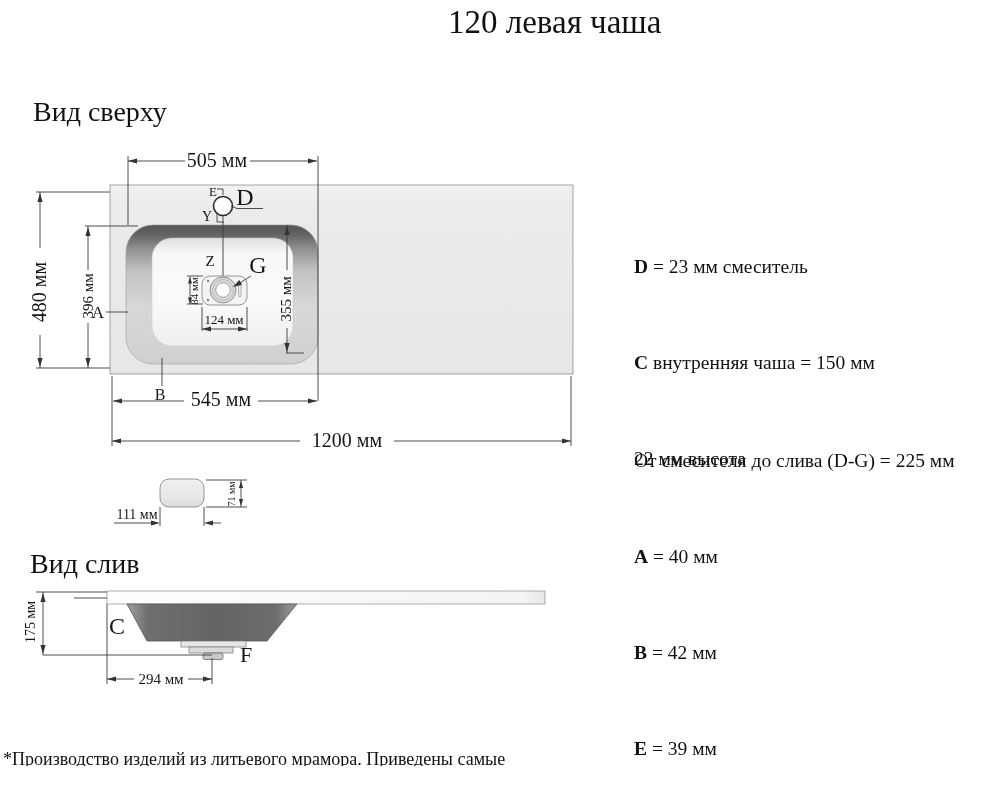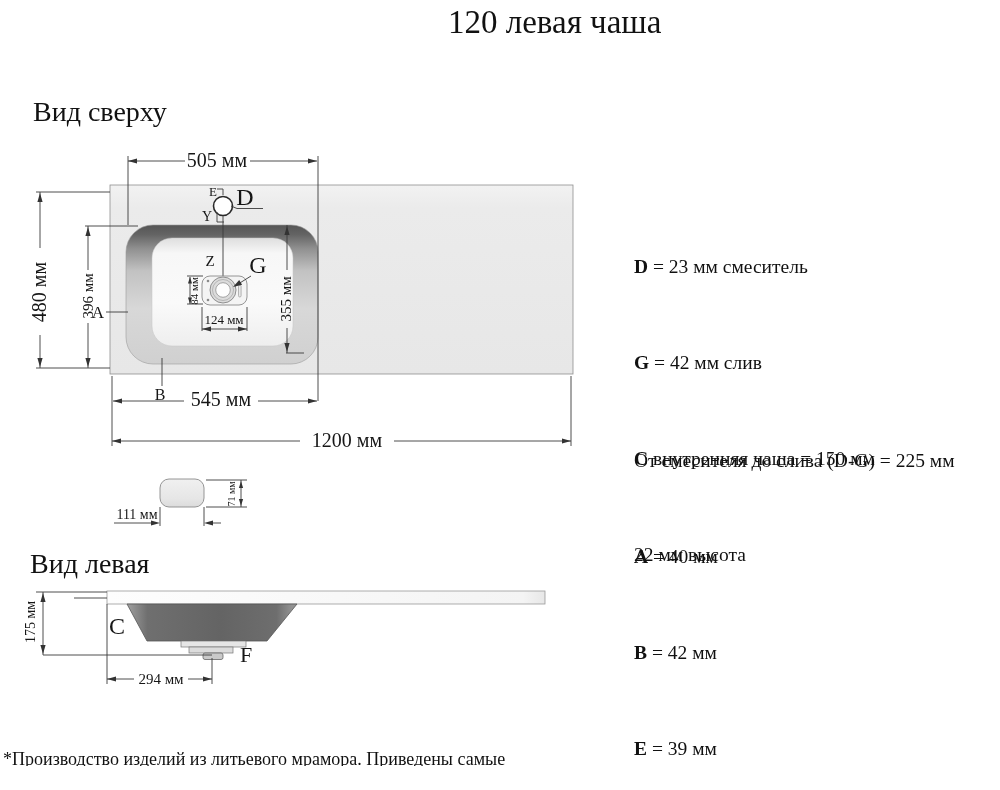--- a/index.html
+++ b/index.html
@@ -16,21 +16,21 @@
   .arr{fill:#333;stroke:none;}
 </style>
 </head>
 <body>
 
 <div class="page">
 
   <div class="abs title" style="left:448px;top:4px;">120 левая чаша</div>
 
   <div class="abs heading" style="left:4px;top:96px;">Вид сверху</div>
-  <div class="abs heading" style="left:1px;top:548px;">Вид левая</div>
+  <div class="abs heading" style="left:1px;top:548px;">Вид слив</div>
 
   <svg class="abs" style="left:0;top:0;" width="1000" height="700" viewBox="0 0 1000 700">
     <defs>
       <linearGradient id="gCounter" x1="0" y1="0" x2="0" y2="1">
         <stop offset="0" stop-color="#f2f2f2"></stop>
           <stop offset="0.12" stop-color="#ebebeb"></stop>
         <stop offset="1" stop-color="#e7e7e7"></stop>
       </linearGradient>
       <linearGradient id="gBowl" x1="0" y1="0" x2="0" y2="1">
         <stop offset="0" stop-color="#555555"></stop>
@@ -222,21 +222,20 @@
         <line class="dim" x1="188" y1="679" x2="212" y2="679"></line>
         <polygon class="arr" points="107,679 116,676.4 116,681.6"></polygon>
         <polygon class="arr" points="212,679 203,676.4 203,681.6"></polygon>
         <text x="161" y="684" text-anchor="middle" font-size="15">294 мм</text>
       </g>
     </g>
   </svg>
 
   <div class="abs spec-block" style="left:634px;top:187px;">
     <div><span class="spec-key">D</span><span> = 23 мм смеситель</span></div>
-    <div><span class="spec-key">G</span><span> = 42 мм слив</span></div>
     <div><span class="spec-key">C</span><span> внутренняя чаша = 150 мм</span></div>
     <div><span class="spec-key"></span><span>22 мм высота</span></div>
   </div>
 
   <div class="abs spec-block" style="left:634px;top:381px;">
     <div><span class="spec-key"></span><span>От смесителя до слива (D-G) = 225 мм</span></div>
     <div><span class="spec-key">A</span><span> = 40 мм</span></div>
     <div><span class="spec-key">B</span><span> = 42 мм</span></div>
     <div><span class="spec-key">E</span><span> = 39 мм</span></div>
     

